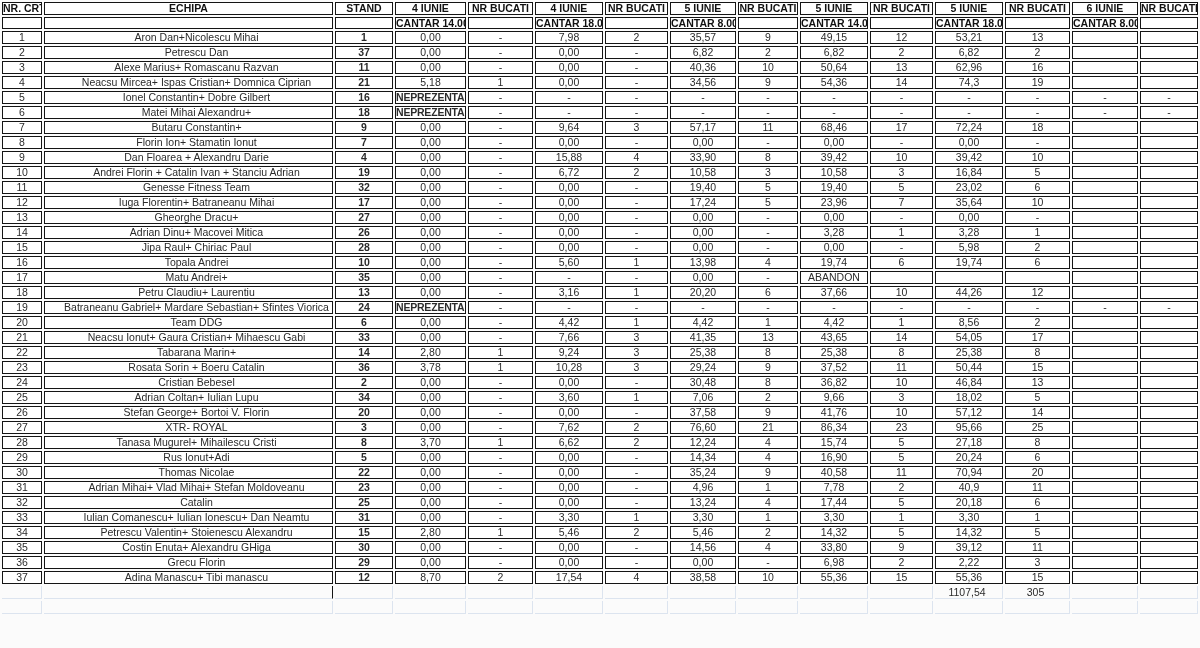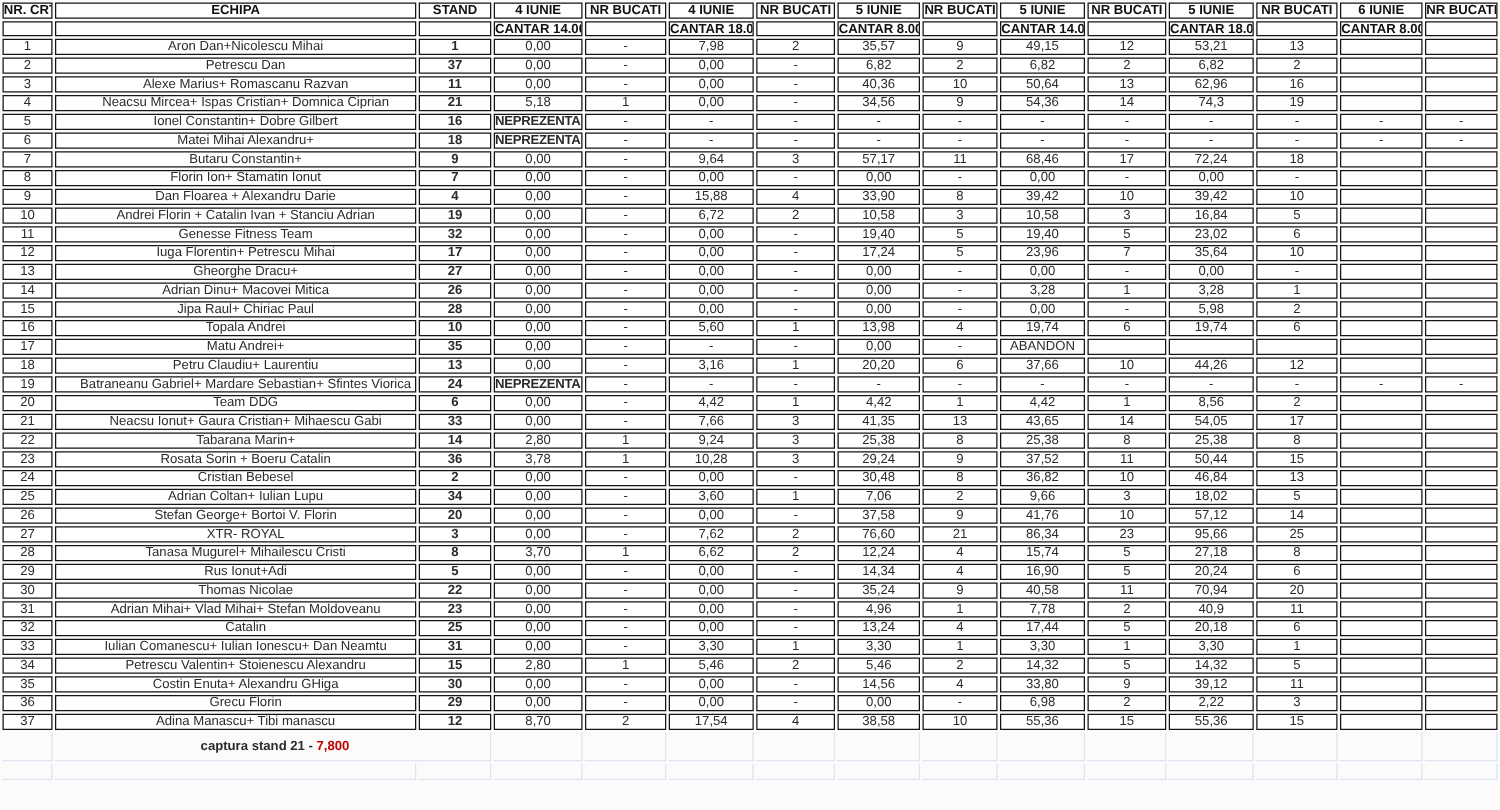--- a/index.html
+++ b/index.html
@@ -296,21 +296,21 @@
         <td class="c-val">5</td>
         <td class="c-val">19,40</td>
         <td class="c-val">5</td>
         <td class="c-val">23,02</td>
         <td class="c-val">6</td>
         <td class="c-val"></td>
         <td class="c-val"></td>
       </tr>
       <tr class="data">
         <td class="c-nr">12</td>
-        <td class="c-team">Iuga Florentin+ Petrescu Mihai</td>
+        <td class="c-team">Iuga Florentin+ Batraneanu Mihai</td>
         <td class="c-stand">17</td>
         <td class="c-val">0,00</td>
         <td class="c-val">-</td>
         <td class="c-val">0,00</td>
         <td class="c-val">-</td>
         <td class="c-val">17,24</td>
         <td class="c-val">5</td>
         <td class="c-val">23,96</td>
         <td class="c-val">7</td>
         <td class="c-val">35,64</td>
@@ -739,37 +739,38 @@
         <td class="c-val">55,36</td>
         <td class="c-val">15</td>
         <td class="c-val">55,36</td>
         <td class="c-val">15</td>
         <td class="c-val"></td>
         <td class="c-val"></td>
       </tr>
     </tbody>
 
   <tbody>
-
-  <tr class="plain captura">
-    <td></td>
-    <td class="captura-cell" colspan="2"><span>captura stand 21 - </span><span class="captura-red">7,800</span></td>
-    <td></td>
-    <td></td>
-    <td></td>
-    <td></td>
-    <td></td>
-    <td></td>
-    <td></td>
-    <td></td>
-    <td></td>
-    <td></td>
+      <tr class="plain">
+    <td></td>
+    <td class="black-right"></td>
+    <td></td>
+    <td></td>
+    <td></td>
+    <td></td>
+    <td></td>
+    <td></td>
+    <td></td>
+    <td></td>
+    <td></td>
+    <td class="total-val">1107,54</td>
+    <td class="total-val">305</td>
     <td></td>
     <td></td>
   </tr>
+
 
   <tr class="plain">
     <td></td>
     <td></td>
     <td></td>
     <td></td>
     <td></td>
     <td></td>
     <td></td>
     <td></td>

